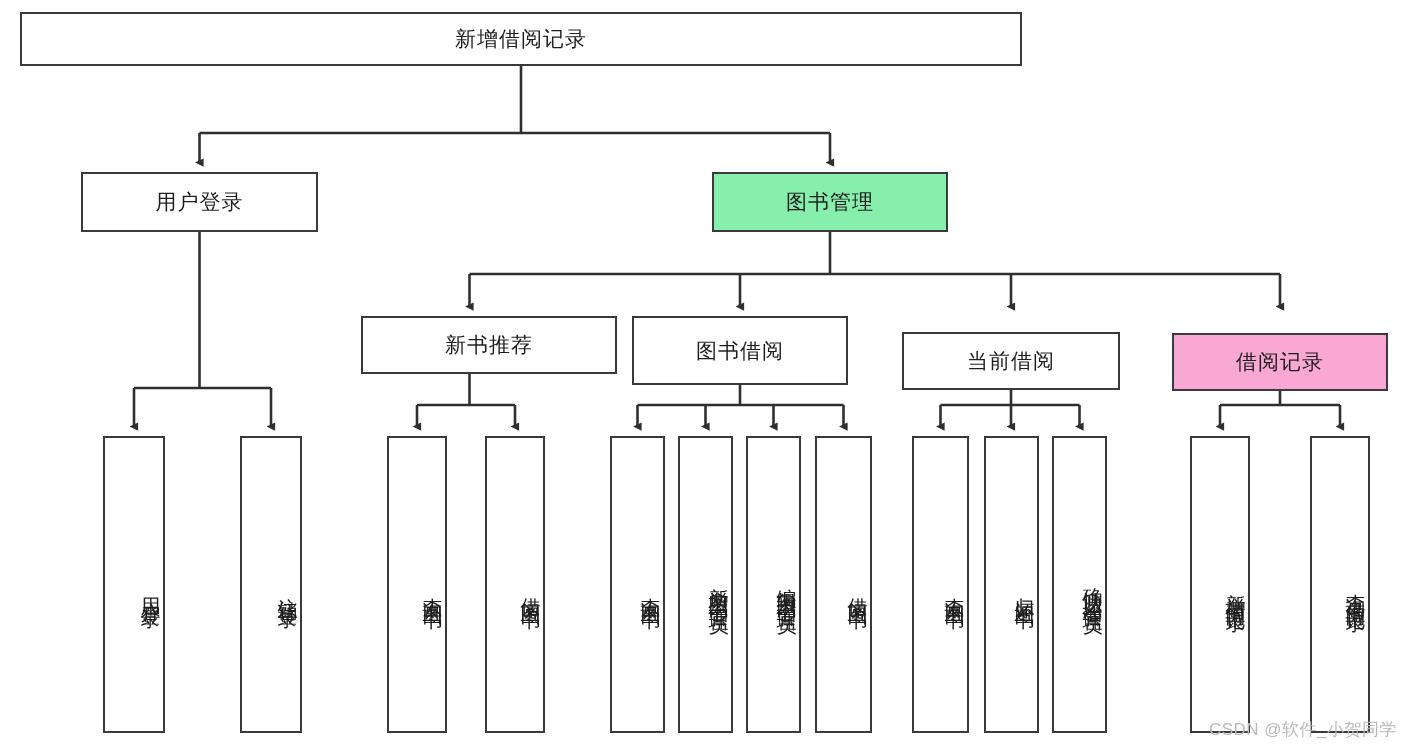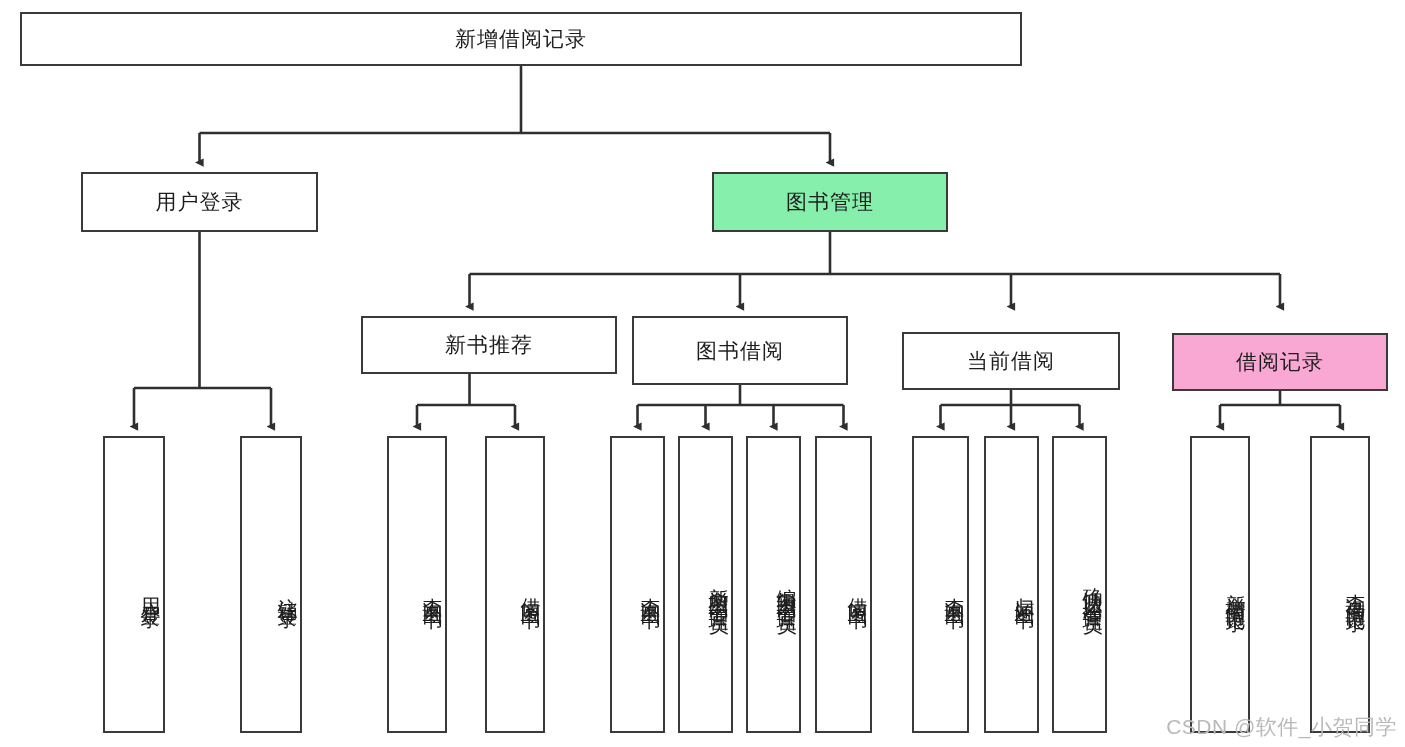--- a/index.html
+++ b/index.html
@@ -56,21 +56,21 @@
     white-space: pre;
     text-align: center;
   }
   .node.vertical .node-label {
     white-space: normal;
   }
   #watermark {
     position: absolute;
     right: 8px;
     bottom: 6px;
-    font-size: 21px;
+    font-size: 17px;
     color: #b9b9b9;
     letter-spacing: 0.5px;
     z-index: 5;
     user-select: none;
     white-space: pre;
   }
 </style>
 </head>
 <body>
 

